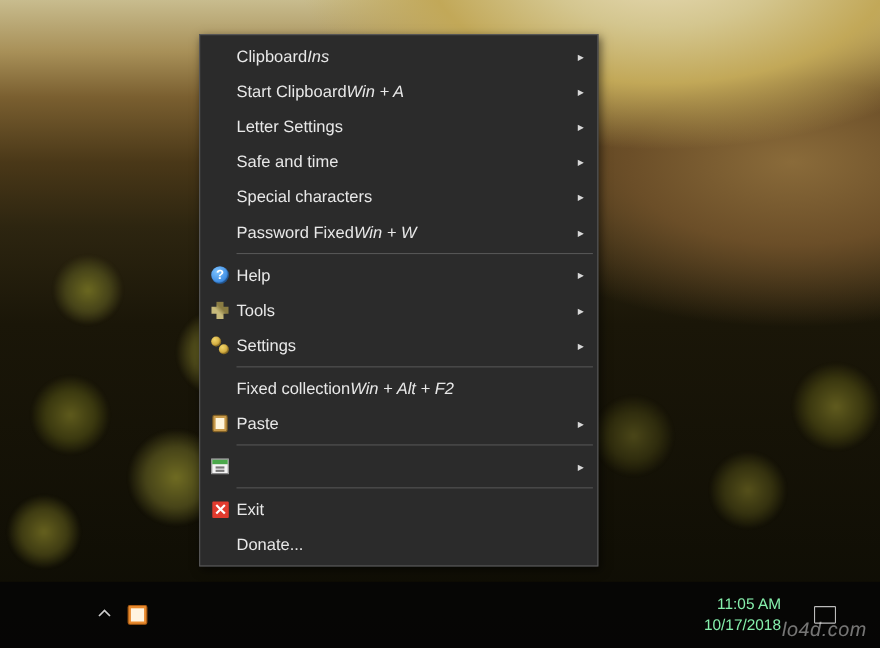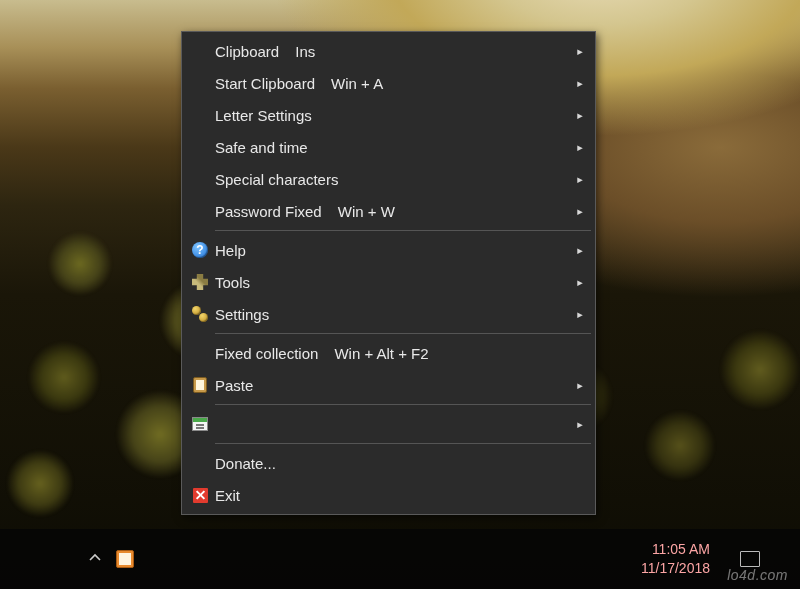--- a/index.html
+++ b/index.html
@@ -27,56 +27,56 @@
         radial-gradient(circle 42px at 5% 88%, #65601e 0%, #3e3b12 50%, transparent 80%),
         radial-gradient(circle 46px at 72% 65%, #4a4618 0%, #2e2b0d 50%, transparent 80%),
         radial-gradient(circle 44px at 85% 78%, #55501a 0%, #34310f 50%, transparent 80%),
         radial-gradient(circle 50px at 95% 58%, #605b1e 0%, #3a370f 50%, transparent 80%);
       filter: blur(1px);
     }
     .taskbar {
       position: absolute; left: 0; right: 0; bottom: 0; height: 60px;
       background: rgba(5,5,5,0.92);
       display: flex; align-items: center;
-      color: #fca5a5; font-size: 13px;
+      color: #86efac; font-size: 13px;
     }
     .tray-icons { display: flex; align-items: center; gap: 14px; margin-left: 88px; }
     .chevron-up { color: #ccc; cursor: pointer; }
     .tray-ico { width: 18px; height: 18px; display: flex; align-items: center; justify-content: center; }
     .tray-spacer { flex: 1; }
     .clock { text-align: right; line-height: 1.35; margin-right: 30px; font-size: 14px; }
     .action-center { width: 20px; height: 16px; border: 1.5px solid #bbb; margin-right: 40px; border-radius: 1px; position: relative; }
     .watermark {
       position: absolute; right: 12px; bottom: 6px;
-      color: rgba(255,255,255,0.45); font-size: 14px; font-weight: 300;
+      color: rgba(255,255,255,0.45); font-size: 18px; font-weight: 300;
       font-style: italic; letter-spacing: 0.5px;
     }
     
     .ctx {
       position: absolute; left: 181px; top: 31px;
-      width: 415px;
+      width: 363px;
       background: #2b2b2b;
       border: 1px solid #5a5a5a;
       box-shadow: 2px 3px 8px rgba(0,0,0,0.55);
       padding: 3px;
       color: #e8e8e8;
       font-size: 15px;
     }
     .mi {
       display: flex; align-items: center;
       height: 32px;
       position: relative;
       cursor: default;
     }
     .mi-ico {
       width: 30px; display: flex; justify-content: center; align-items: center;
       flex-shrink: 0;
     }
     .mi-label { flex: 0 0 auto; white-space: nowrap; }
-    .mi-shortcut { flex: 0 0 auto; white-space: nowrap; margin-left: 16px; }
+    .mi-shortcut { flex: 0 0 auto; white-space: nowrap; margin-left: 0; font-style: italic; }
     .mi-spacer { flex: 1; }
     .mi-arrow {
       width: 16px; text-align: center; color: #d8d8d8;
       font-size: 11px; margin-right: 4px; flex-shrink: 0;
     }
     .sep {
       height: 1px; background: #555; margin: 3px 1px 3px 30px;
     }
     
     .ico-help {
@@ -241,49 +241,49 @@
     <div class="mi">
       <span class="mi-ico">
         <span class="ico-autocorrect"></span>
       </span>
       <span class="mi-shortcut"></span>
       <span class="mi-spacer"></span>
       <span class="mi-arrow">▸</span>
     </div>
     <div class="sep"></div>
     <div class="mi">
+      <span class="mi-ico">
+        <span class="ico-exit"></span>
+      </span>
+      <span class="mi-label">Exit</span>
+      <span class="mi-shortcut"></span>
+      <span class="mi-spacer"></span>
+      <span class="mi-arrow"></span>
+    </div>
+    <div class="mi">
       <span class="mi-ico"></span>
       <span class="mi-label">Donate...</span>
-      <span class="mi-shortcut"></span>
-      <span class="mi-spacer"></span>
-      <span class="mi-arrow"></span>
-    </div>
-    <div class="mi">
-      <span class="mi-ico">
-        <span class="ico-exit"></span>
-      </span>
-      <span class="mi-label">Exit</span>
       <span class="mi-shortcut"></span>
       <span class="mi-spacer"></span>
       <span class="mi-arrow"></span>
     </div>
   </div>
 
 <div class="taskbar">
   <div class="tray-icons">
     <span class="chevron-up">
       <svg width="14" height="14" viewBox="0 0 14 14">
           <path d="M2 9 L7 4 L12 9" stroke="#ccc" stroke-width="1.6" fill="none"></path>
         </svg>
     </span>
     <span class="tray-ico">
         <span class="tray-app"></span>
       </span>
   </div>
   <div class="tray-spacer"></div>
   <div class="clock">
     <div>11:05 AM</div>
-    <div>11/17/2018</div>
+    <div>10/17/2018</div>
   </div>
   <div class="action-center"></div>
 </div>
 
 <div class="watermark">lo4d.com</div>
 
 </body></html>

